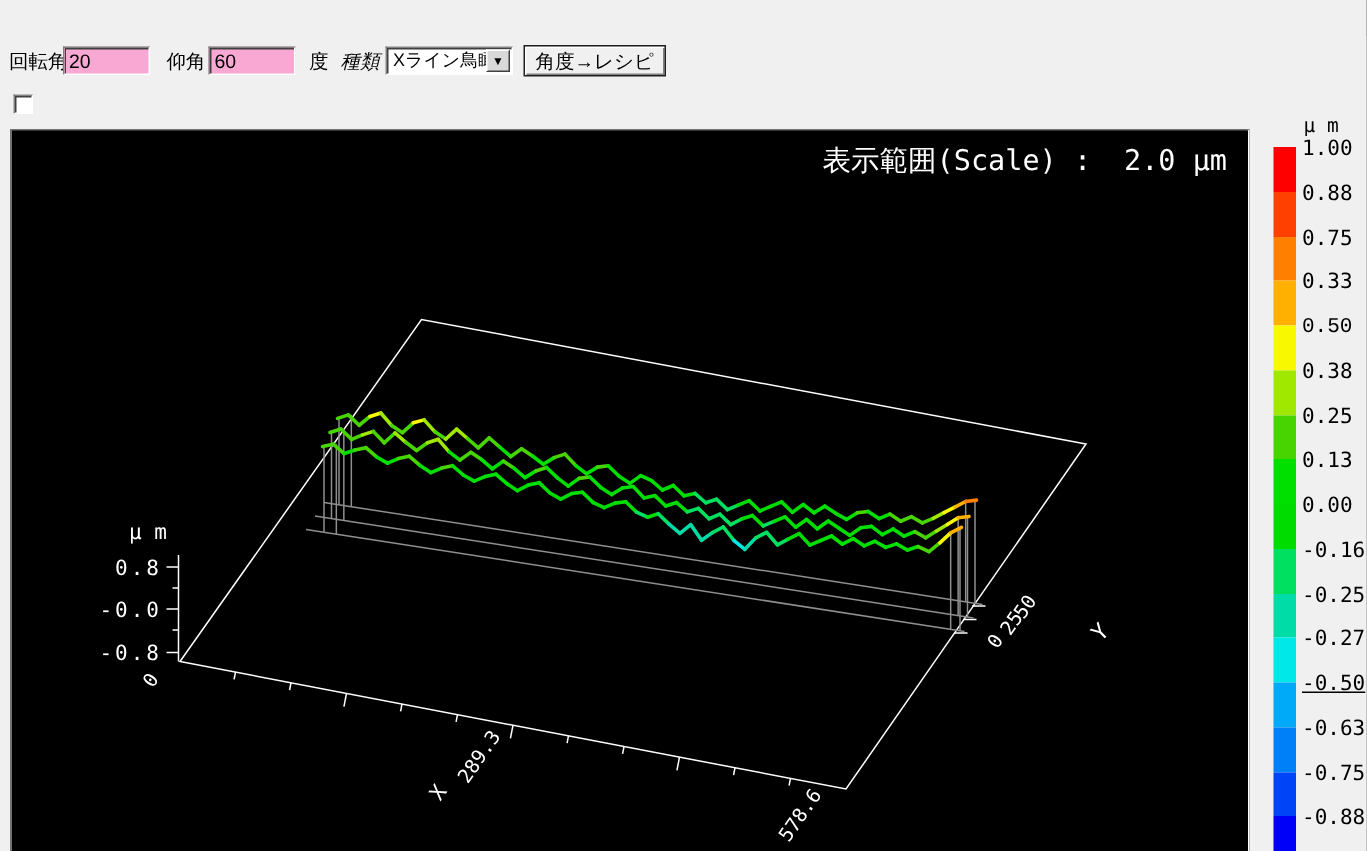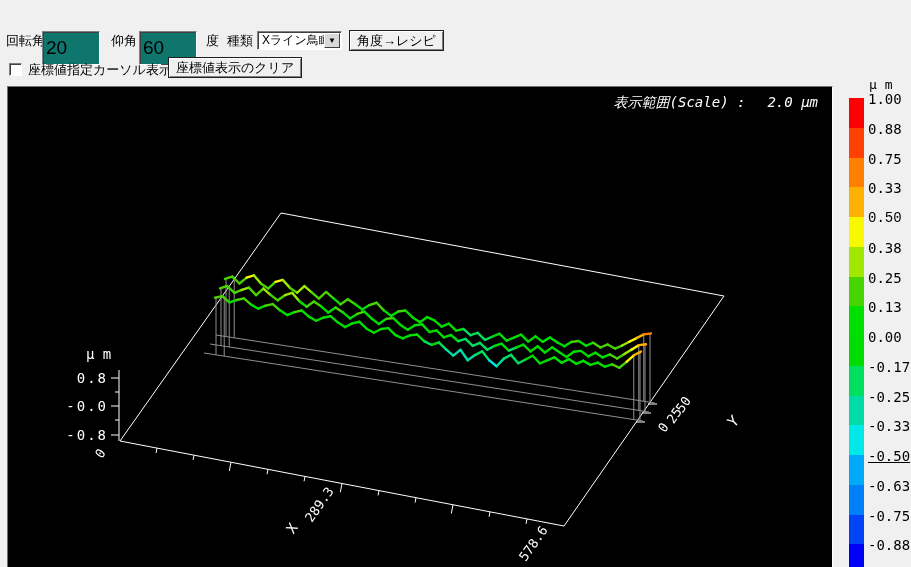--- a/index.html
+++ b/index.html
@@ -5,25 +5,25 @@
   * { margin:0; padding:0; box-sizing:border-box; }
   html,body { background:#f0f0f0; }
   .screen {
     position:relative; width:911px; height:567px; background:#f0f0f0;
     font-family:"Liberation Sans", sans-serif; font-size:13px; color:#000;
     overflow:hidden;
     margin-top:24px;
   }
   .lbl { position:absolute; white-space:nowrap; line-height:16px; }
   .field {
-    position:absolute; background:#0f766e; border:1px solid;
+    position:absolute; background:#f9a8d4; border:1px solid;
     border-color:#808080 #fff #fff #808080;
     box-shadow:inset 1px 1px 0 #404040;
-    font-family:"Liberation Sans", sans-serif; font-size:19px;
-    padding:16px 3px; outline:none;
+    font-family:"Liberation Sans", sans-serif; font-size:13px;
+    padding:1px 3px; outline:none;
   }
   .btn {
     position:absolute; background:#f0f0f0; border:1px solid #202020;
     box-shadow:inset 1px 1px 0 #ffffff, inset -1px -1px 0 #808080;
     font-family:"Liberation Sans", sans-serif; font-size:13px;
     padding:1px 7px 2px 7px; white-space:nowrap; cursor:pointer;
   }
   .combo {
     position:absolute; background:#fff; border:1px solid;
     border-color:#808080 #fff #fff #808080; box-shadow:inset 1px 1px 0 #404040;
@@ -39,21 +39,21 @@
     position:absolute; width:13px; height:13px; background:#fff;
     border:1px solid; border-color:#808080 #fff #fff #808080;
     box-shadow:inset 1px 1px 0 #404040; cursor:pointer;
   }
   .plot {
     position:absolute; left:7px; top:62px; width:826px; height:493px;
     background:#000; border:1px solid; border-color:#707070 #ffffff #ffffff #707070;
   }
   .scale-readout {
     position:absolute; right:14px; top:7px; color:#fff;
-    font-family:"DejaVu Sans Mono", monospace; font-size:14px; white-space:nowrap;font-style:italic;
+    font-family:"DejaVu Sans Mono", monospace; font-size:19px; white-space:nowrap;
   }
   .scale-readout .v { margin-left:22px; }
   .cb-unit {
     position:absolute; left:869px; top:53px; color:#000;
     font-family:"DejaVu Sans Mono", monospace; font-size:13px;
   }
   .colorbar { position:absolute; left:849px; top:74px; width:60px; height:476px; }
   .cb-bands { position:absolute; left:0; top:0; width:15px; height:476px; }
   .cb-band { width:15px; }
   .cb-label {
@@ -65,30 +65,28 @@
 </head>
 <body>
 
 <div class="screen">
 
   <span class="lbl" style="left:6px; top:9px;">回転角</span>
   <input class="field" style="left: 42px; top: 7px; width: 58px; height: 19px;" value="20">
   <span class="lbl" style="left:111px; top:9px;">仰角</span>
   <input class="field" style="left: 139px; top: 7px; width: 58px; height: 19px;" value="60">
   <span class="lbl" style="left:206px; top:9px;">度</span>
-  <span class="lbl" style="left:227px; top:9px;">種類</span>
+  <span class="lbl" style="left:227px; top:9px;font-style:italic;">種類</span>
   <div class="combo" style="left:257px; top:7px; width:85px; height:19px;">
     <span class="val">Xライン鳥瞰図</span>
     <span class="arrow">▼</span>
   </div>
   <button class="btn" style="left:349px; top:6px; height:21px;">角度→レシピ</button>
 
   <span class="checkbox" style="left:9px; top:39px;"></span>
-  <span class="lbl" style="left:28px; top:38px;">座標値指定カーソル表示</span>
-  <button class="btn" style="left:168px; top:33px; height:21px;">座標値表示のクリア</button>
 
   <div class="plot">
     <svg id="plot-svg" width="824" height="491" viewBox="0 0 824 491">
         <polygon points="112,354 273,126 716,209 556,439" fill="none" stroke="#ffffff" stroke-width="1"></polygon>
         <line x1="111" y1="354" x2="111" y2="283" stroke="#ffffff"></line>
         <line x1="103" y1="291" x2="111" y2="291" stroke="#ffffff"></line>
         <line x1="107" y1="305" x2="111" y2="305" stroke="#ffffff"></line>
         <line x1="103" y1="319" x2="111" y2="319" stroke="#ffffff"></line>
         <line x1="107" y1="333" x2="111" y2="333" stroke="#ffffff"></line>
         <line x1="103" y1="348" x2="111" y2="348" stroke="#ffffff"></line>
@@ -339,23 +337,23 @@
     <div id="cb-labels">
         <div class="cb-label" style="top: -7px;">1.00</div>
         <div class="cb-label" style="top: 22.75px;">0.88</div>
         <div class="cb-label" style="top: 52.5px;">0.75</div>
         <div class="cb-label" style="top: 82.25px;">0.33</div>
         <div class="cb-label" style="top: 112px; font-family: Liberation Mono, monospace;">0.50</div>
         <div class="cb-label" style="top: 141.75px;">0.38</div>
         <div class="cb-label" style="top: 171.5px;">0.25</div>
         <div class="cb-label" style="top: 201.25px;">0.13</div>
         <div class="cb-label" style="top: 231px;">0.00</div>
-        <div class="cb-label" style="top: 260.75px;">-0.17</div>
+        <div class="cb-label" style="top: 260.75px;">-0.16</div>
         <div class="cb-label" style="top: 290.5px;">-0.25</div>
-        <div class="cb-label" style="top: 320.25px;">-0.33</div>
+        <div class="cb-label" style="top: 320.25px;">-0.27</div>
         <div class="cb-label" style="top: 350px; text-decoration: underline;">-0.50</div>
         <div class="cb-label" style="top: 379.75px;">-0.63</div>
         <div class="cb-label" style="top: 409.5px; text-align: center;">-0.75</div>
         <div class="cb-label" style="top: 439.25px;">-0.88</div>
         <div class="cb-label" style="top: 469px;">-0.52</div>
       </div>
   </div>
 
 </div>
 

